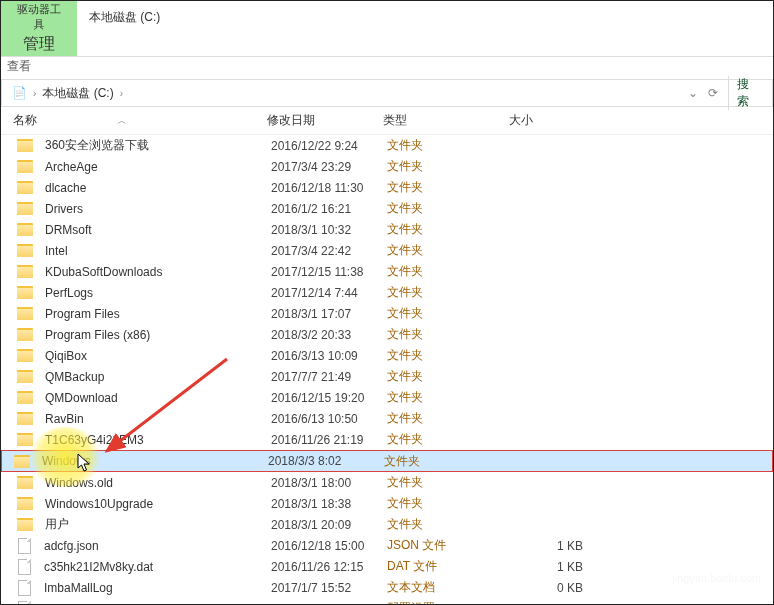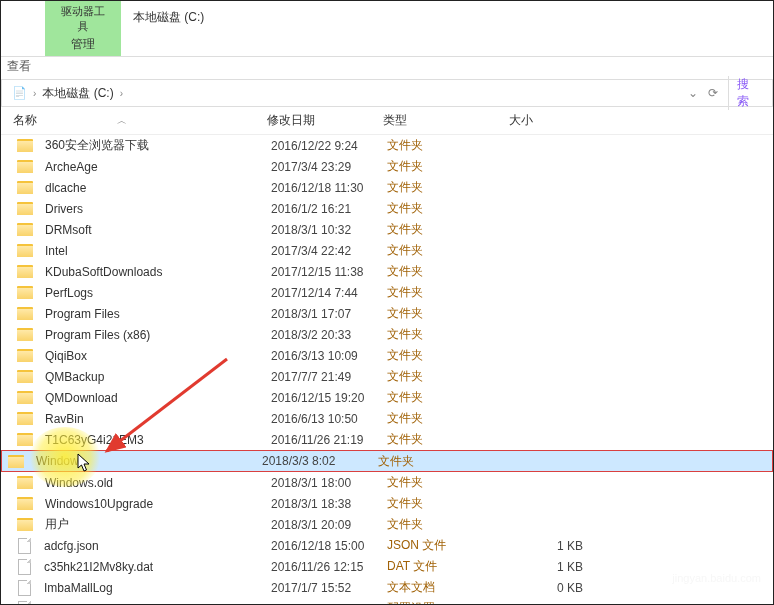--- a/index.html
+++ b/index.html
@@ -1,51 +1,51 @@
 <!DOCTYPE html>
 <html><head>
   <meta charset="utf-8">
   <style>
     * { margin: 0; padding: 0; box-sizing: border-box; font-family: "Microsoft YaHei", "Segoe UI", sans-serif; }
     body { width: 774px; height: 605px; background: #fff; overflow: hidden; position: relative; font-size: 12px; color: #333; border: 1px solid #222; }
     
-    .top-bar { height: 56px; background: #fff; display: flex; border-bottom: 1px solid #ddd; padding-left: 44px; }
+    .top-bar { height: 56px; background: #fff; display: flex; border-bottom: 1px solid #ddd; }
     .tab-active { background: #a0e69c; padding: 4px 12px; width: 76px; text-align: center; display: flex; flex-direction: column; justify-content: center; }
     .tab-inactive { background: #fff; padding: 4px 12px; display: flex; align-items: flex-start; padding-top: 8px; }
     .tab-line1 { font-size: 11px; }
-    .tab-line2 { font-size: 12px; margin-top: 2px; }
+    .tab-line2 { font-size: 16px; margin-top: 2px; }
     
     .toolbar-row { height: 18px; padding-left: 200px; display: flex; align-items: center; color: #555; }
     
     .breadcrumb-row { height: 28px; border: 1px solid #ddd; margin: 4px 0 0 0; display: flex; align-items: center; padding: 0 4px; }
     .breadcrumb { flex: 1; display: flex; align-items: center; padding-left: 4px; }
     .crumb { padding: 0 2px; }
     .chev { color: #888; padding: 0 4px; font-size: 10px; }
-    .search-box { border-left: 1px solid #ddd; padding: 0 8px; display: flex; align-items: flex-start; color: #8b5cf6; width: 40px; }
+    .search-box { border-left: 1px solid #ddd; padding: 0 8px; display: flex; align-items: flex-start; color: #14532d; width: 40px; }
     .nav-btns { display: flex; align-items: center; gap: 2px; padding: 0 6px; color: #888; }
     .nav-btns span { padding: 2px 4px; }
     
     .headers { height: 28px; display: flex; align-items: center; border-bottom: 1px solid #eee; padding-left: 12px; color: #333; }
     .col-name { width: 254px; display: flex; align-items: center; }
     .col-date { width: 116px; }
     .col-type { width: 126px; }
     .col-size { width: 100px; }
     .sort-arrow { margin-left: 80px; color: #666; font-size: 10px; }
     
     .file-list { overflow: hidden; }
     .row { height: 21px; display: flex; align-items: center; padding-left: 16px; }
     .cell-name { width: 254px; display: flex; align-items: center; gap: 12px; }
     .cell-date { width: 116px; color: #444; }
     .cell-type { width: 126px; color: #a16207; }
     .cell-size { width: 100px; color: #444; text-align: right; padding-right: 30px; }
     .folder-icon { width: 16px; height: 13px; background: linear-gradient(180deg, #ffe9a8 0%, #f9d36b 100%); border-radius: 1px 1px 0 0; position: relative; border-top: 2px solid #f5c33b; flex-shrink: 0; }
     .file-icon { width: 13px; height: 16px; background: #fff; border: 1px solid #bbb; position: relative; flex-shrink: 0; margin-left: 1px; margin-right: 1px; }
     .file-icon::after { content: ""; position: absolute; right: -1px; top: -1px; width: 4px; height: 4px; background: linear-gradient(135deg, #fff 48%, #ccc 50%); }
     
-    .highlighted-row { background: #cde8ff !important; border: 1px solid #d94040; box-sizing: border-box; height: 22px; padding-left: 6px; }
+    .highlighted-row { background: #cde8ff !important; border: 1px solid #d94040; box-sizing: border-box; height: 22px; padding-left: 12px; }
     
     .yellow-spot { position: absolute; width: 72px; height: 60px; border-radius: 50%; background: radial-gradient(circle, rgba(255,237,54,0.9) 0%, rgba(255,237,54,0.5) 55%, rgba(255,237,54,0) 75%); left: 28px; top: 426px; pointer-events: none; z-index: 5; }
     
     .red-arrow { position: absolute; left: 96px; top: 352px; z-index: 6; pointer-events: none; }
     
     .cursor-arrow { position: absolute; left: 76px; top: 452px; z-index: 7; pointer-events: none; }
     
     .watermark { position: absolute; right: 12px; bottom: 20px; opacity: 0.25; z-index: 8; pointer-events: none; }
     .wm-logo { font-size: 28px; color: #fff; font-weight: bold; letter-spacing: -1px; }
     .wm-logo .red { color: #fff; }

